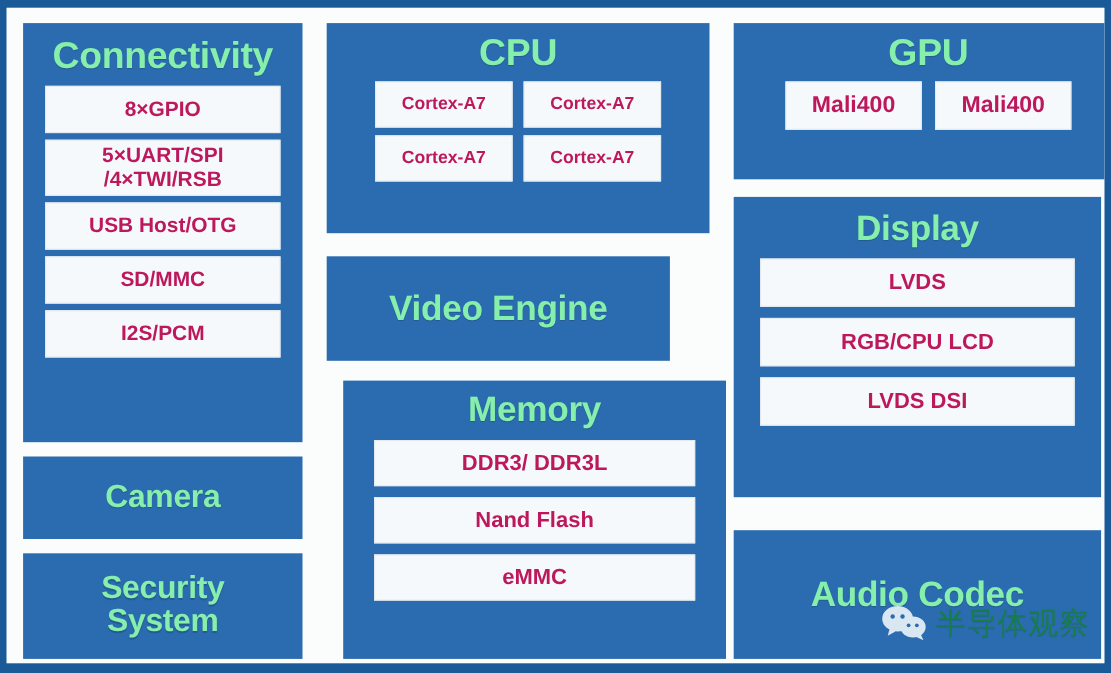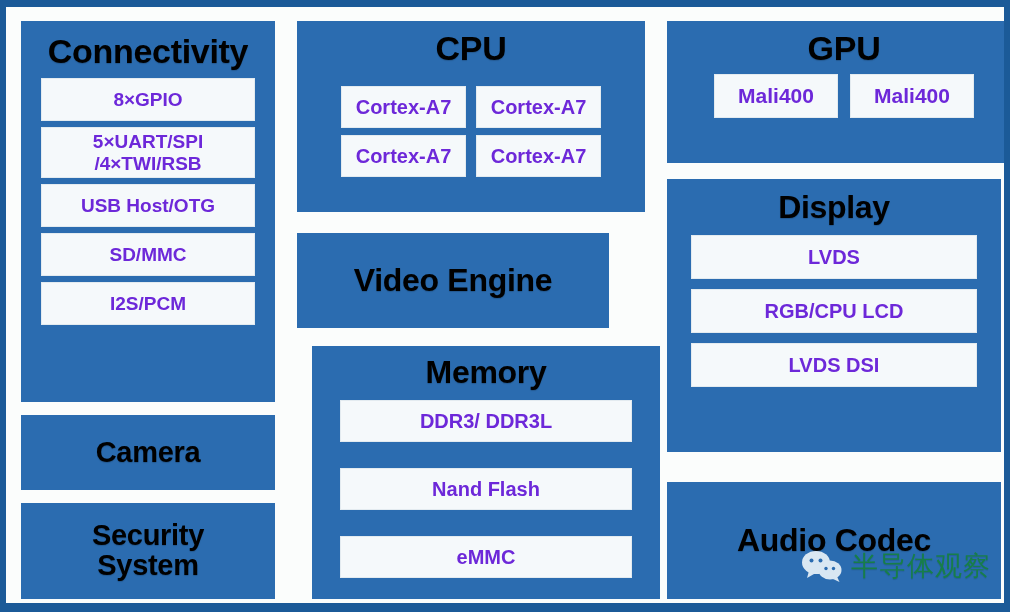--- a/index.html
+++ b/index.html
@@ -36,21 +36,21 @@
   .block {
     position: absolute;
     background: #2b6cb0;
     box-sizing: border-box;
     display: flex;
     flex-direction: column;
     align-items: center;
   }
 
   .block-title {
-    color: #000000;
+    color: #86efac;
     font-weight: bold;
     letter-spacing: -0.3px;
     text-align: center;
     line-height: 1.03;
     text-shadow: 0 1px 1px rgba(0,0,0,0.18);
     width: 100%;
   }
 
   
   .t-xl   { font-size: 34px; }
@@ -60,21 +60,21 @@
   
   .subs {
     width: 100%;
     box-sizing: border-box;
     display: flex;
     flex-direction: column;
     align-items: center;
   }
   .sub {
     background: #f5f9fb;
-    color: #6d28d9;
+    color: #be185d;
     font-size: 19px;
     font-weight: bold;
     text-align: center;
     box-sizing: border-box;
     display: flex;
     align-items: center;
     justify-content: center;
     line-height: 1.12;
     border: 1px solid #e3ebf0;
   }
@@ -107,36 +107,35 @@
   }
   #blk-security {
     left: 15px;  top: 496px;  width: 254px; height: 96px;
     justify-content: center;
   }
 
   
   #blk-cpu {
     left: 291px; top: 14px; width: 348px; height: 191px;
     padding-top: 10px;
-    gap: 12px;
   }
   #blk-cpu .subs { gap: 7px; margin-top: 8px; padding: 0 30px; }
   #blk-cpu .sub-row { gap: 10px; }
-  #blk-cpu .sub { width: 125px; height: 42px; font-size: 20px; text-align: center; }
+  #blk-cpu .sub { width: 125px; height: 42px; font-size: 16px; text-align: center; }
 
   #blk-video {
     left: 291px; top: 226px; width: 312px; height: 95px;
     justify-content: center;
   }
 
   #blk-memory {
     left: 306px; top: 339px; width: 348px; height: 253px;
     padding-top: 10px;
   }
-  #blk-memory .subs { gap: 26px; margin-top: 11px; padding: 0 28px; }
+  #blk-memory .subs { gap: 10px; margin-top: 11px; padding: 0 28px; }
   #blk-memory .sub { width: 100%; height: 42px; font-size: 20px; }
 
   
   #blk-gpu {
     left: 661px; top: 14px; width: 354px; height: 142px;
     padding-top: 10px;
   }
   #blk-gpu .subs { margin-top: 8px; padding: 0 36px; }
   #blk-gpu .sub-row { gap: 12px; }
   #blk-gpu .sub { width: 124px; height: 44px; font-size: 21px; }

